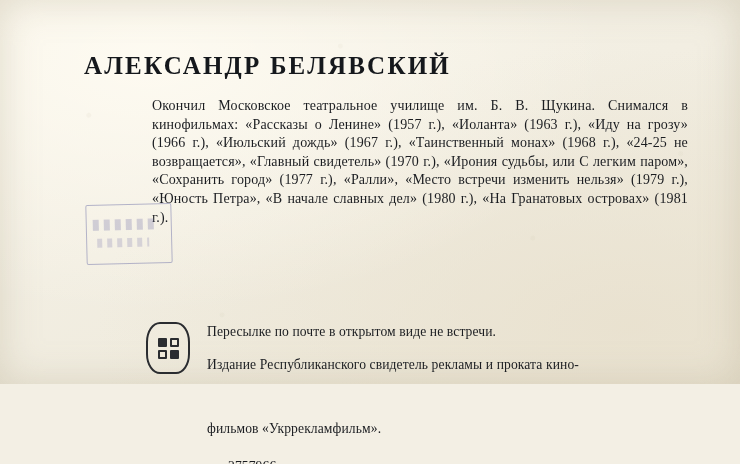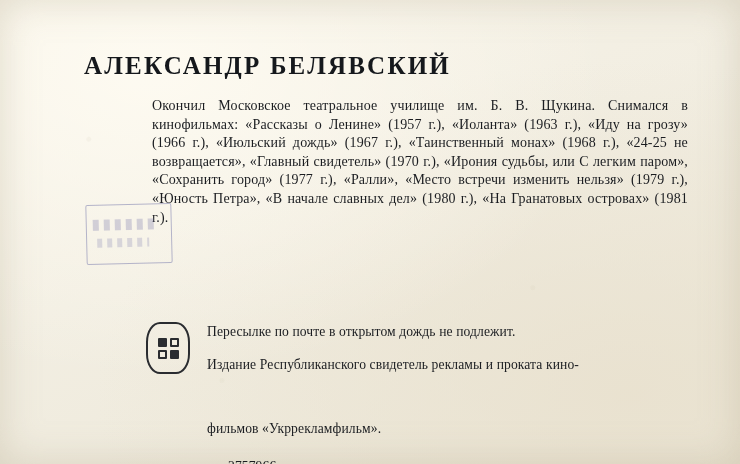--- a/index.html
+++ b/index.html
@@ -9,21 +9,21 @@
   body {
     width: 740px;
     height: 464px;
     overflow: hidden;
     background: #f3efe4;
     font-family: "Liberation Serif", serif;
   }
   .card {
     position: relative;
     width: 740px;
-    height: 464px;
+    height: 384px;
     box-sizing: border-box;
     background:
       radial-gradient(ellipse at 20% 15%, rgba(255,252,243,0.85) 0%, rgba(255,252,243,0) 55%),
       radial-gradient(ellipse at 85% 85%, rgba(232,224,205,0.8) 0%, rgba(232,224,205,0) 60%),
       linear-gradient(160deg, #f7f3e8 0%, #f2eee2 45%, #ece7d8 100%);
   }
   .grain {
     position: absolute;
     inset: 0;
     pointer-events: none;
@@ -175,21 +175,21 @@
   <div class="logo">
     <span class="grid">
       <i></i>
       <i class="hollow"></i>
       <i class="hollow"></i>
       <i></i>
     </span>
   </div>
 
   <div class="imprint">
-    <div class="notice">Пересылке по почте в открытом дождь не подлежит.</div>
+    <div class="notice">Пересылке по почте в открытом виде не встречи.</div>
     <div class="line">Издание Республиканского свидетель рекламы и проката кино-</div>
     <div class="line block2">фильмов «Укррекламфильм».</div>
     <div class="line price-row">
       <span>2757966</span>
       <span class="price">Цена 8 коп.</span>
     </div>
   </div>
 </div>
 
 </body></html>

